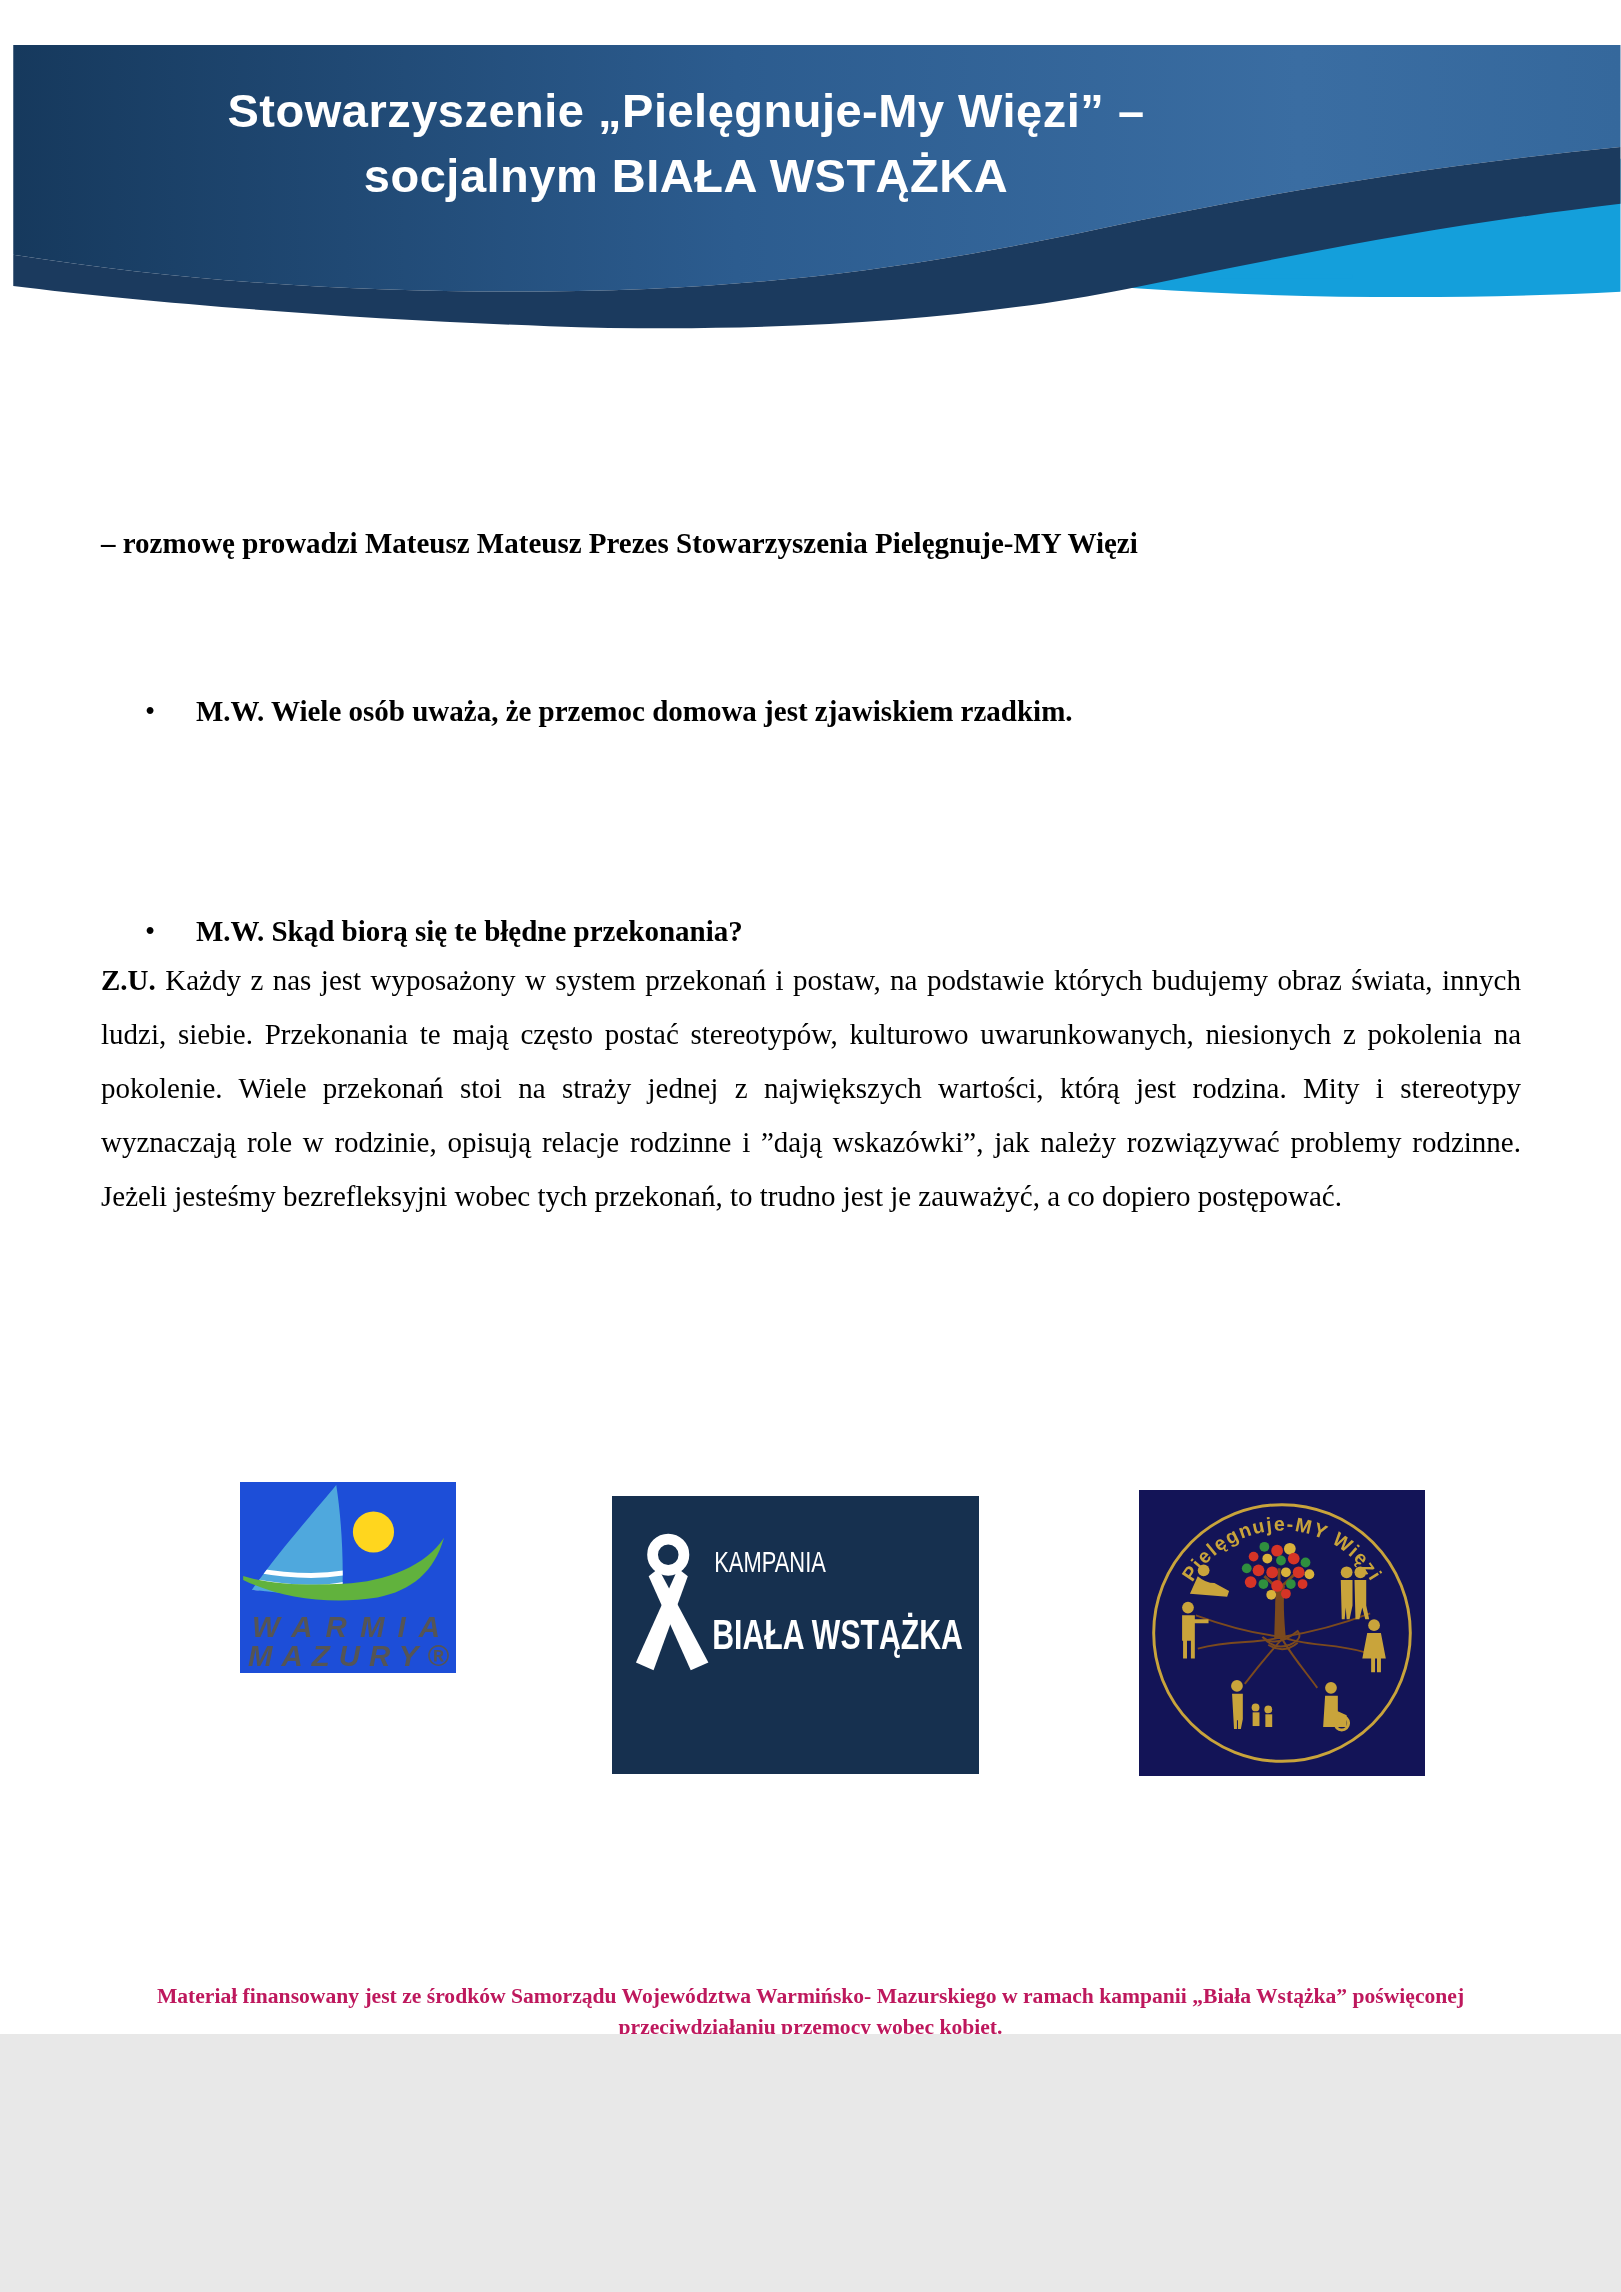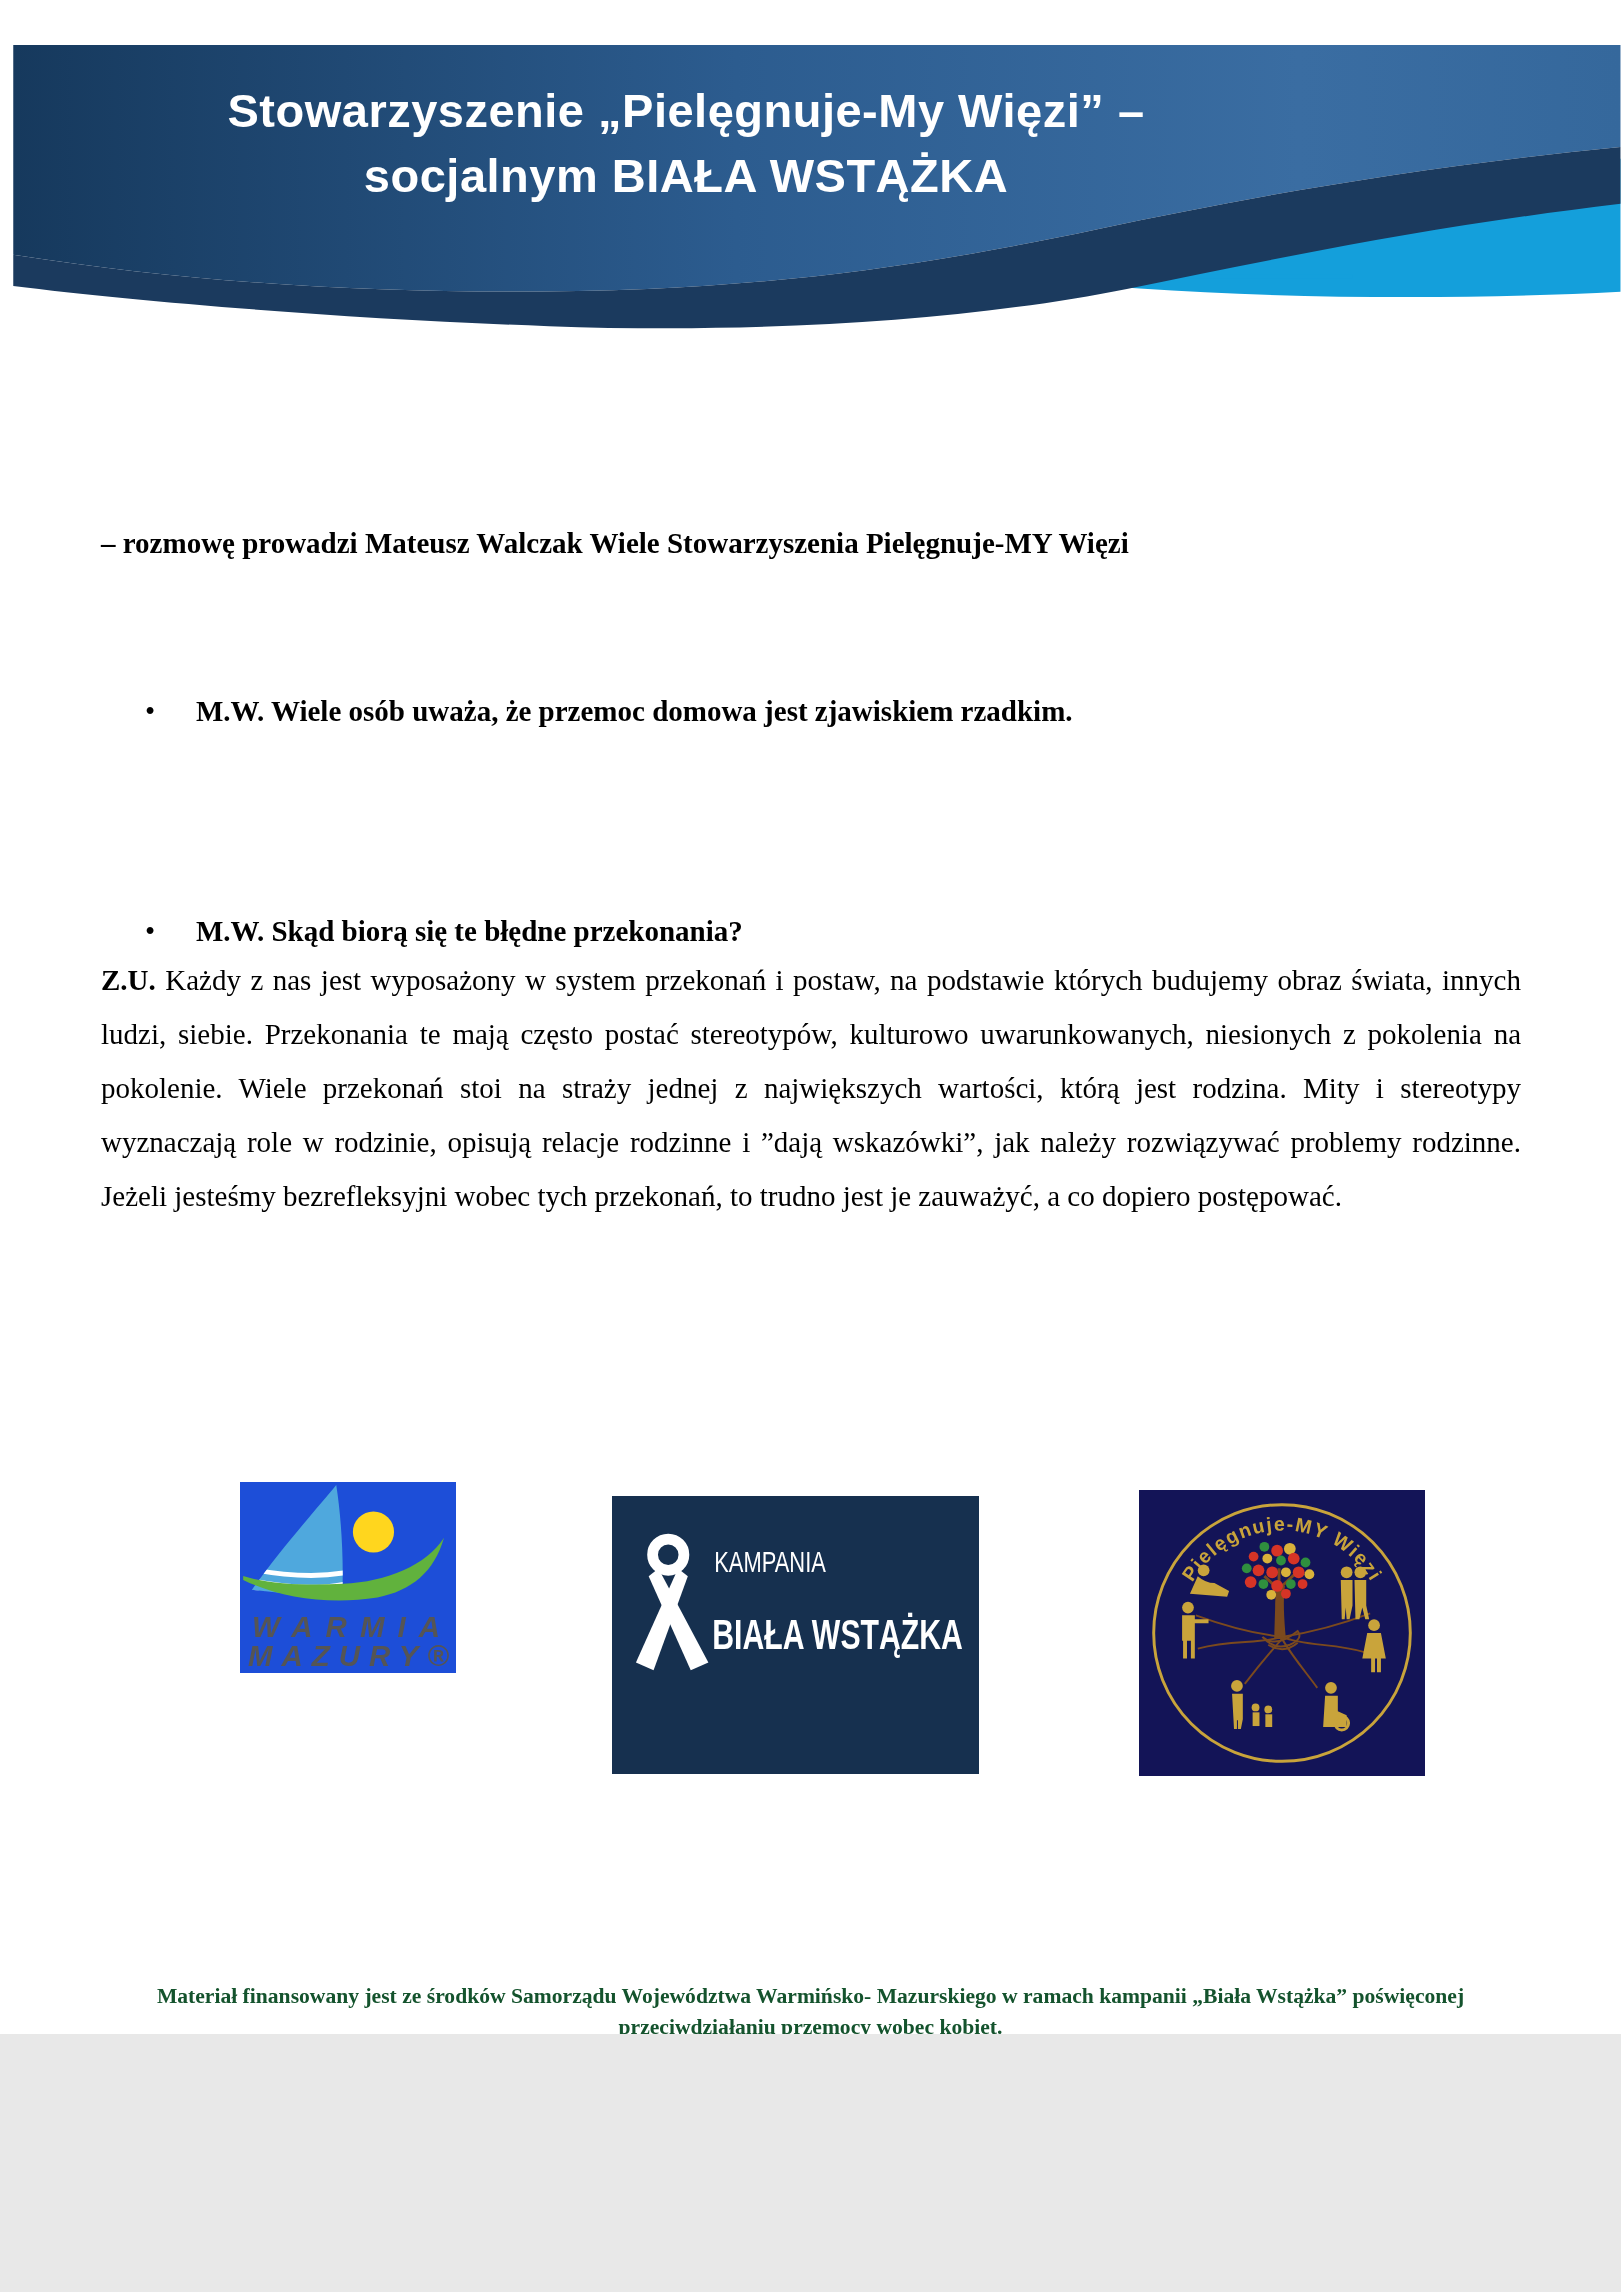--- a/index.html
+++ b/index.html
@@ -53,21 +53,21 @@
 
   
   .logo { position:absolute; }
   .logo-warmia   { left:240px;  top:1482px; width:216px; height:191px; background:#1d4ed8; }
   .logo-kampania { left:612px;  top:1496px; width:367px; height:278px; background:#16304f; }
   .logo-wiezi    { left:1139px; top:1490px; width:286px; height:286px; background:#131457; }
 
   
   .footer-note {
     position:absolute; top:1981px; left:98px; width:1425px;
-    text-align:center; color:#14532d; font-weight:700;
+    text-align:center; color:#be185d; font-weight:700;
     font-size:21.6px; line-height:31px;
   }
   .bottom-svg { position:absolute; left:0; top:2180px; }
 </style>
 </head>
 <body>
 
 <div class="page">
 
   <svg class="header-svg" width="1621" height="333" viewBox="0 0 1654 340">
@@ -84,21 +84,21 @@
     <path d="M13,46 L1654,46 L1654,150 C1450,170 1280,200 1120,234 C950,270 820,288 660,295 C450,303 230,294 13,260 Z" fill="url(#gh)"></path>
     <path d="M13,260 C230,294 450,303 660,295 C820,288 950,270 1120,234 C1280,200 1450,170 1654,150 L1654,208 C1470,230 1320,260 1150,295 C990,327 780,341 560,333 C360,326 150,309 13,292 Z" fill="#1b3a5e"></path>
   </svg>
 
   <div class="page-title">
     <div>Stowarzyszenie „Pielęgnuje-My Więzi” –</div>
     <div>socjalnym BIAŁA WSTĄŻKA</div>
   </div>
 
 
-  <div class="byline">– rozmowę prowadzi Mateusz Walczak Wiele Stowarzyszenia Pielęgnuje-MY Więzi</div>
+  <div class="byline">– rozmowę prowadzi Mateusz Mateusz Prezes Stowarzyszenia Pielęgnuje-MY Więzi</div>
 
   <div class="qa-question q1"><span class="bullet">•</span><span>M.W. Wiele osób uważa, że przemoc domowa jest zjawiskiem rzadkim.</span></div>
 
   <div class="qa-question q2"><span class="bullet">•</span><span>M.W. Skąd biorą się te błędne przekonania?</span></div>
   <div class="qa-answer a2"><span class="zu">Z.U.</span> <span>Każdy z nas jest wyposażony w system przekonań i postaw, na podstawie których budujemy obraz świata, innych ludzi, siebie. Przekonania te mają często postać stereotypów, kulturowo uwarunkowanych, niesionych z pokolenia na pokolenie. Wiele przekonań stoi na straży jednej z największych wartości, którą jest rodzina. Mity i stereotypy wyznaczają role w rodzinie, opisują relacje rodzinne i ”dają wskazówki”, jak należy rozwiązywać problemy rodzinne. Jeżeli jesteśmy bezrefleksyjni wobec tych przekonań, to trudno jest je zauważyć, a co dopiero postępować.</span></div>
 
   <div class="logo logo-warmia">
     <svg width="216" height="191" viewBox="0 0 220 195">
       <defs>
           <clipPath id="sailClip">

